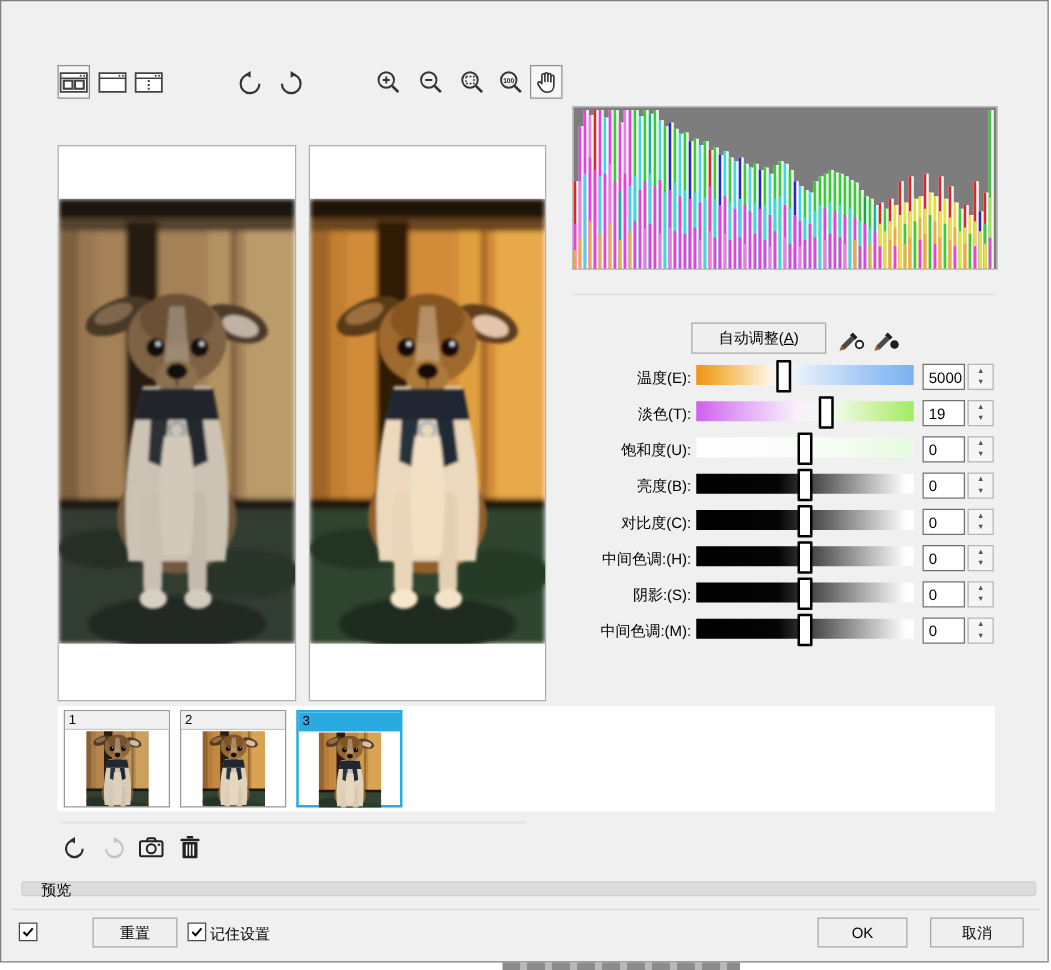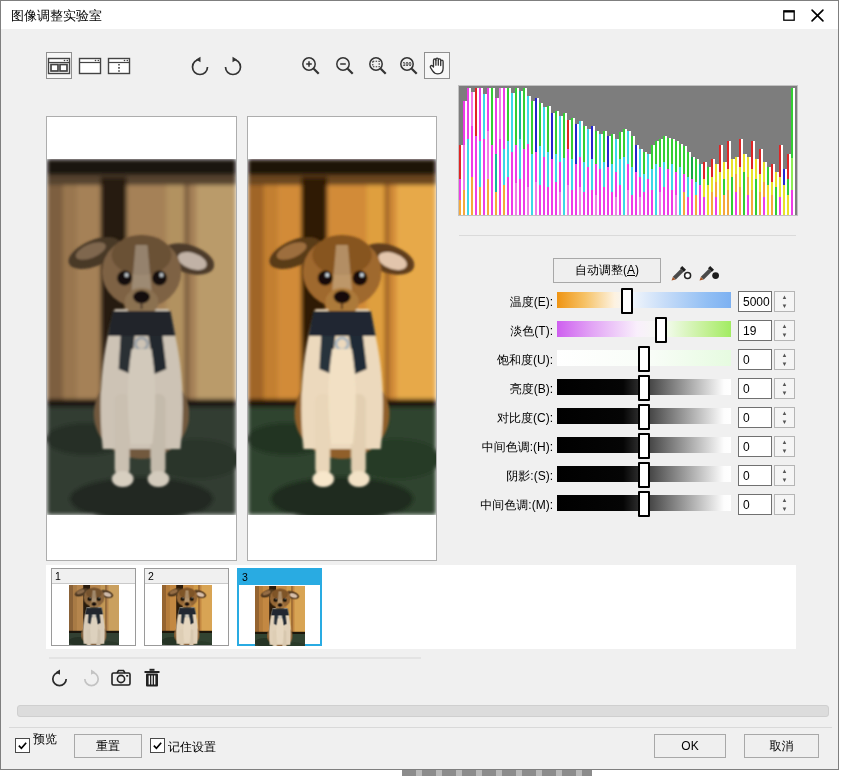--- a/index.html
+++ b/index.html
@@ -131,34 +131,20 @@
         <path d="M102 177 L116 177 L120 210 L108 215 Z" fill="#242a31"></path>
         <circle cx="95" cy="185" r="6" fill="none" stroke="#9aa4ad" stroke-width="2.5"></circle>
         <path d="M85 190 C80 220 80 250 84 285 L106 285 C110 250 110 220 105 190 Z" fill="#ddd1be"></path>
       </g>
     </g>
   </defs>
 </svg>
 
 <div class="dialog">
 
-  <div class="titlebar">
-    <span class="title">图像调整实验室</span>
-    <span class="tb-btn max">
-      <svg width="12" height="11" viewBox="0 0 12 11">
-          <rect x="0.8" y="0.8" width="10.4" height="9.4" fill="none" stroke="#000" stroke-width="1.3"></rect>
-          <line x1="0.8" y1="1.7" x2="11.2" y2="1.7" stroke="#000" stroke-width="1.6"></line>
-        </svg>
-    </span>
-    <span class="tb-btn close">
-      <svg width="13" height="13" viewBox="0 0 12 12">
-          <path d="M1 1 L11 11 M11 1 L1 11" stroke="#000" stroke-width="1.5" stroke-linecap="round"></path>
-        </svg>
-    </span>
-  </div>
 
   <div>
       <div class="tool-btn selected" style="left: 45px; top: 51px;">
         <svg width="24" height="20" viewBox="0 0 24 20">
           <rect x="1.5" y="2.5" width="21" height="15" fill="#fff" stroke="#444" stroke-width="1.4"></rect>
           <line x1="2" y1="6.5" x2="22.5" y2="6.5" stroke="#444" stroke-width="1.2"></line>
           <circle cx="17.5" cy="4.5" r="0.8" fill="#444"></circle>
           <circle cx="20.3" cy="4.5" r="0.8" fill="#444"></circle>
           <rect x="4" y="8.5" width="7" height="6.5" fill="none" stroke="#444" stroke-width="1.7"></rect>
           <rect x="13" y="8.5" width="7" height="6.5" fill="none" stroke="#444" stroke-width="1.7"></rect>
@@ -732,21 +718,21 @@
     </div>
 
   <div class="progress"></div>
   <div class="footer-divider"></div>
 
   <span class="cb" style="left:14px;top:737px;">
     <svg width="11" height="11" viewBox="0 0 12 12">
         <path d="M2 6.2 L4.8 9 L10 3" fill="none" stroke="#000" stroke-width="1.8"></path>
       </svg>
   </span>
-  <span class="cb-label" style="left:32px;top:730px;">预览</span>
+  <span class="cb-label" style="left:32px;top:703px;">预览</span>
 
   <div class="btn reset-btn">重置</div>
 
   <span class="cb" style="left:149px;top:737px;">
     <svg width="11" height="11" viewBox="0 0 12 12">
         <path d="M2 6.2 L4.8 9 L10 3" fill="none" stroke="#000" stroke-width="1.8"></path>
       </svg>
   </span>
   <span class="cb-label" style="left:167px;top:738px;">记住设置</span>
 

